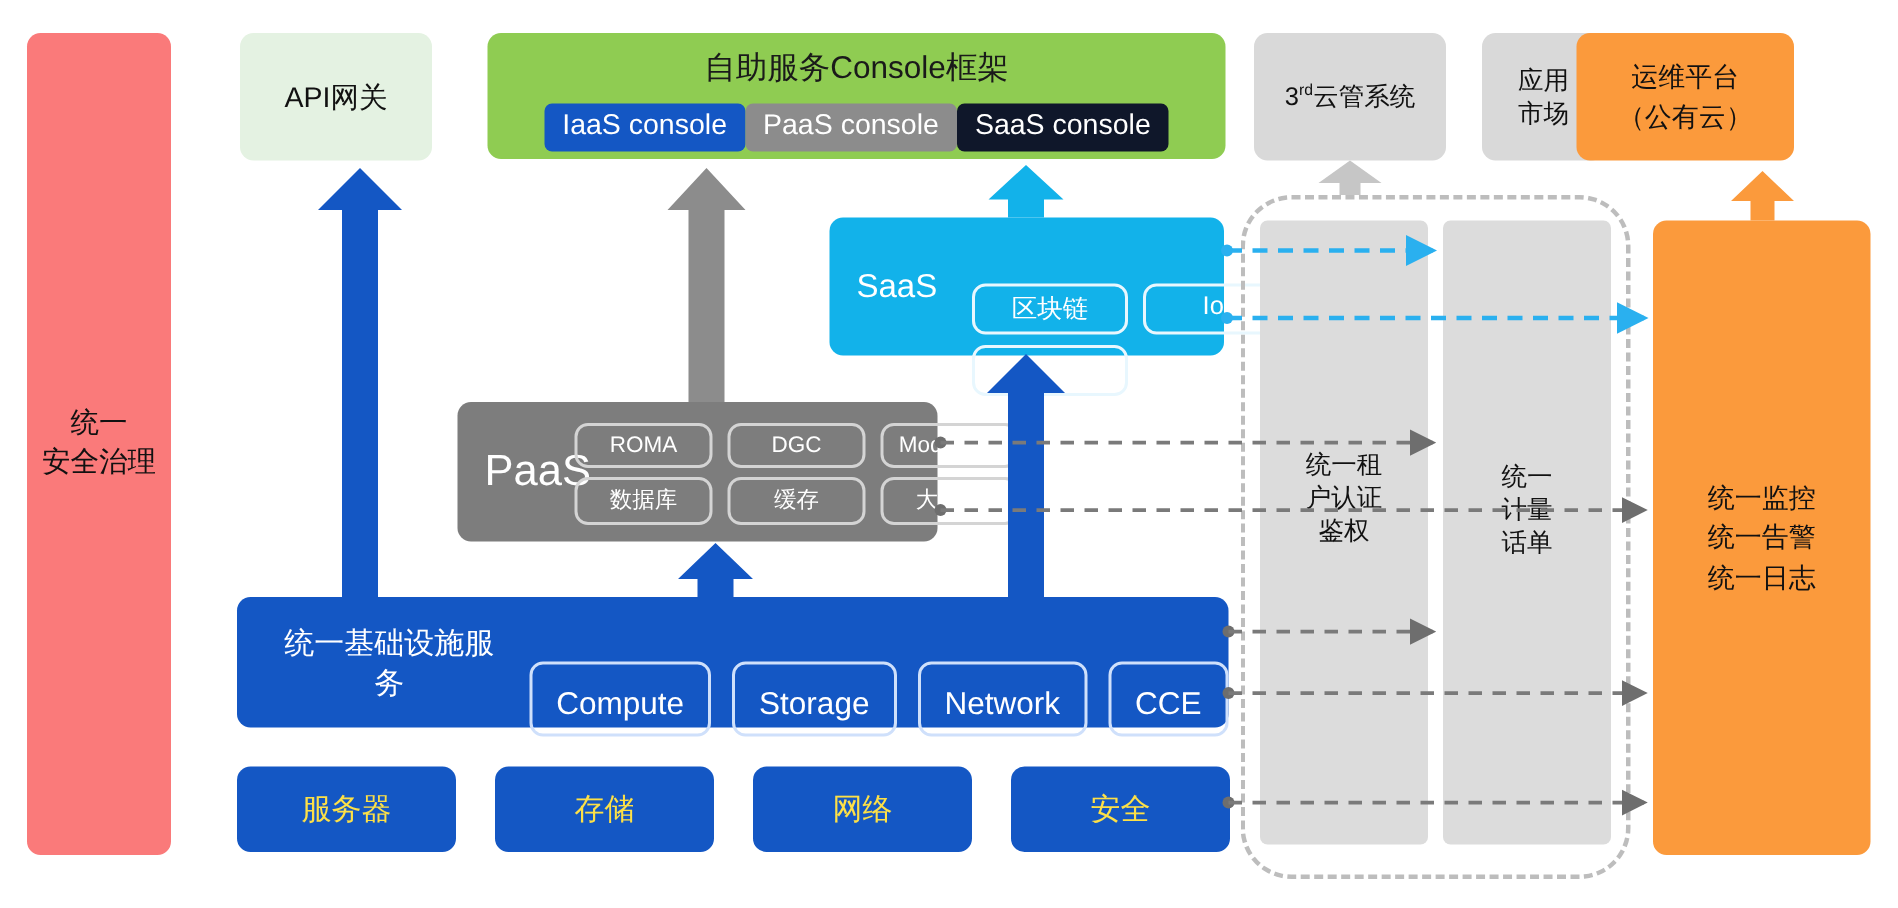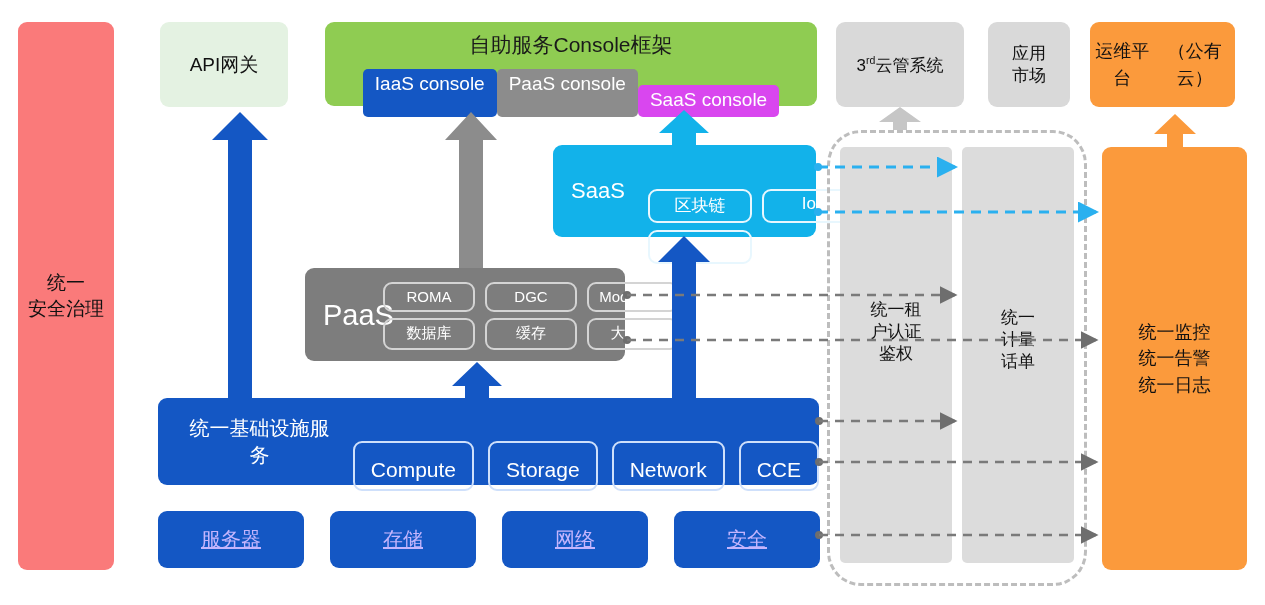--- a/index.html
+++ b/index.html
@@ -31,21 +31,21 @@
   #paas{background:#7d7d7d;}
   #paas .lbl{position:absolute;left:18px;top:50%;transform:translateY(-50%);color:#fff;font-size:29px;}
   #paas .grid{position:absolute;left:78px;top:14px;display:grid;grid-template-columns:auto auto auto;gap:6px 10px;}
   #paas .chip{border:2px solid #d4d4d4;border-radius:9px;color:#fff;font-size:15px;padding:4px 10px 5px;text-align:center;min-width:68px;}
   
   #infra{background:#1457c4;}
   #infra .inner{position:absolute;left:22px;top:50%;transform:translateY(-50%);display:flex;align-items:center;gap:14px;text-align:center;}
   #infra .lbl{color:#fff;font-size:20px;}
   #infra .chip{border:2px solid #cfe0fb;border-radius:9px;color:#fff;font-size:21px;padding:15px 16px 7px;margin-top:48px;}
   
-  .bluebox{background:#1457c4;color:#c4b5fd;font-size:20px;text-decoration:underline;}
+  .bluebox{background:#1457c4;color:#fde047;font-size:20px;}
   
   #dashed{position:absolute;border:3px dashed #bdbdbd;border-radius:34px;box-sizing:border-box;}
   .graycol{position:absolute;background:#dcdcdc;border-radius:5px;}
   .colLabel{position:absolute;color:#111;font-size:17px;line-height:1.28;text-align:center;width:100%;}
   svg.overlay{position:absolute;left:0;top:0;width:1265px;height:605px;pointer-events:none;}
   sup{font-size:0.62em;vertical-align:super;}
 </style>
 </head>
 <body>
 
@@ -58,34 +58,34 @@
 
   <div class="box rad" id="apigw" style="left:160px;top:22px;width:128px;height:85px;">
     <span>API网关</span>
   </div>
 
   <div class="box rad" id="console" style="left:325px;top:22px;width:492px;height:84px;">
     <div class="title">自助服务Console框架</div>
     <div class="row">
       <div class="pill" style="background:#1457c4;">IaaS console</div>
       <div class="pill" style="background:#8c8c8c;">PaaS console</div>
-      <div class="pill" style="background:#d946ef;margin-top:16px;">SaaS console</div>
+      <div class="pill" style="background:#0f172a;">SaaS console</div>
     </div>
   </div>
 
   <div class="box rad graybox" style="left:836px;top:22px;width:128px;height:85px;">
     <span><span>3</span><sup>rd</sup><span>云管系统</span></span>
   </div>
 
   <div class="box rad graybox" style="left:988px;top:22px;width:82px;height:85px;flex-direction:column;">
     <div>应用</div>
     <div>市场</div>
   </div>
 
-  <div class="box rad orangebox" style="left:1090px;top:22px;width:145px;height:85px;flex-direction:row;">
+  <div class="box rad orangebox" style="left:1051px;top:22px;width:145px;height:85px;flex-direction:column;">
     <div>运维平台</div>
     <div>（公有云）</div>
   </div>
 
   <div class="box rad orangebox" style="left:1102px;top:147px;width:145px;height:423px;flex-direction:column;">
     <div>统一监控</div>
     <div>统一告警</div>
     <div>统一日志</div>
   </div>
 

